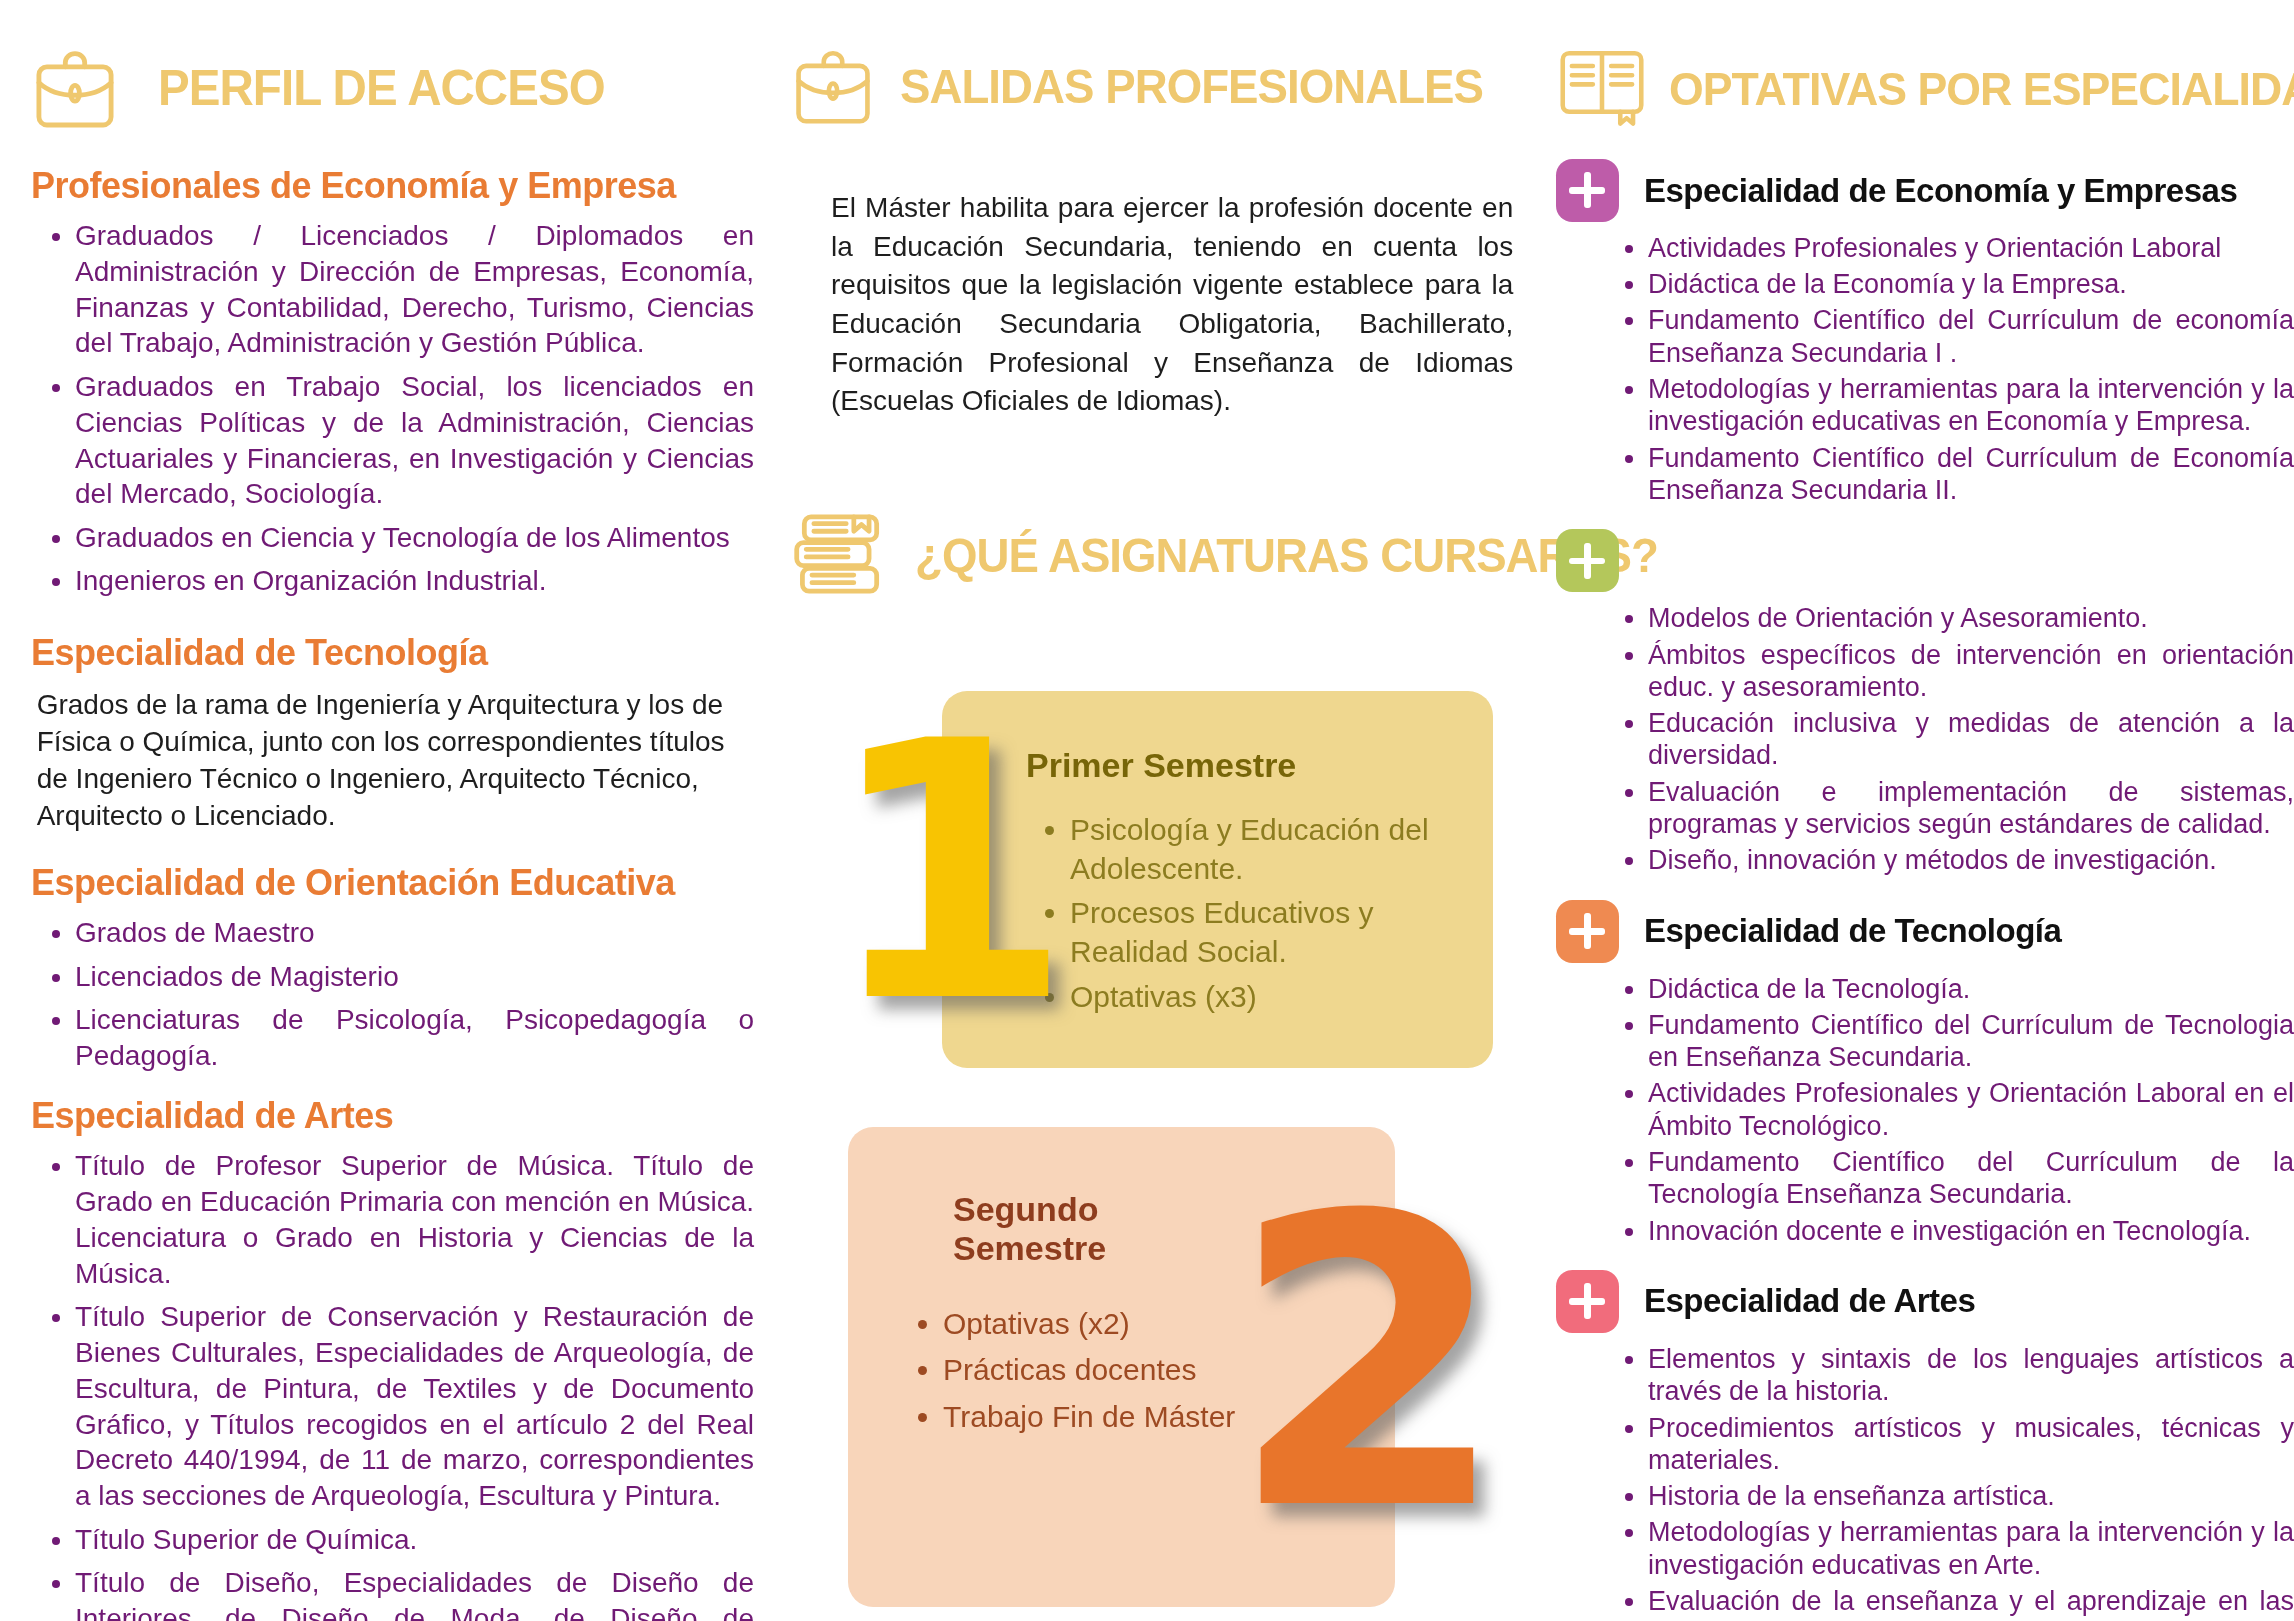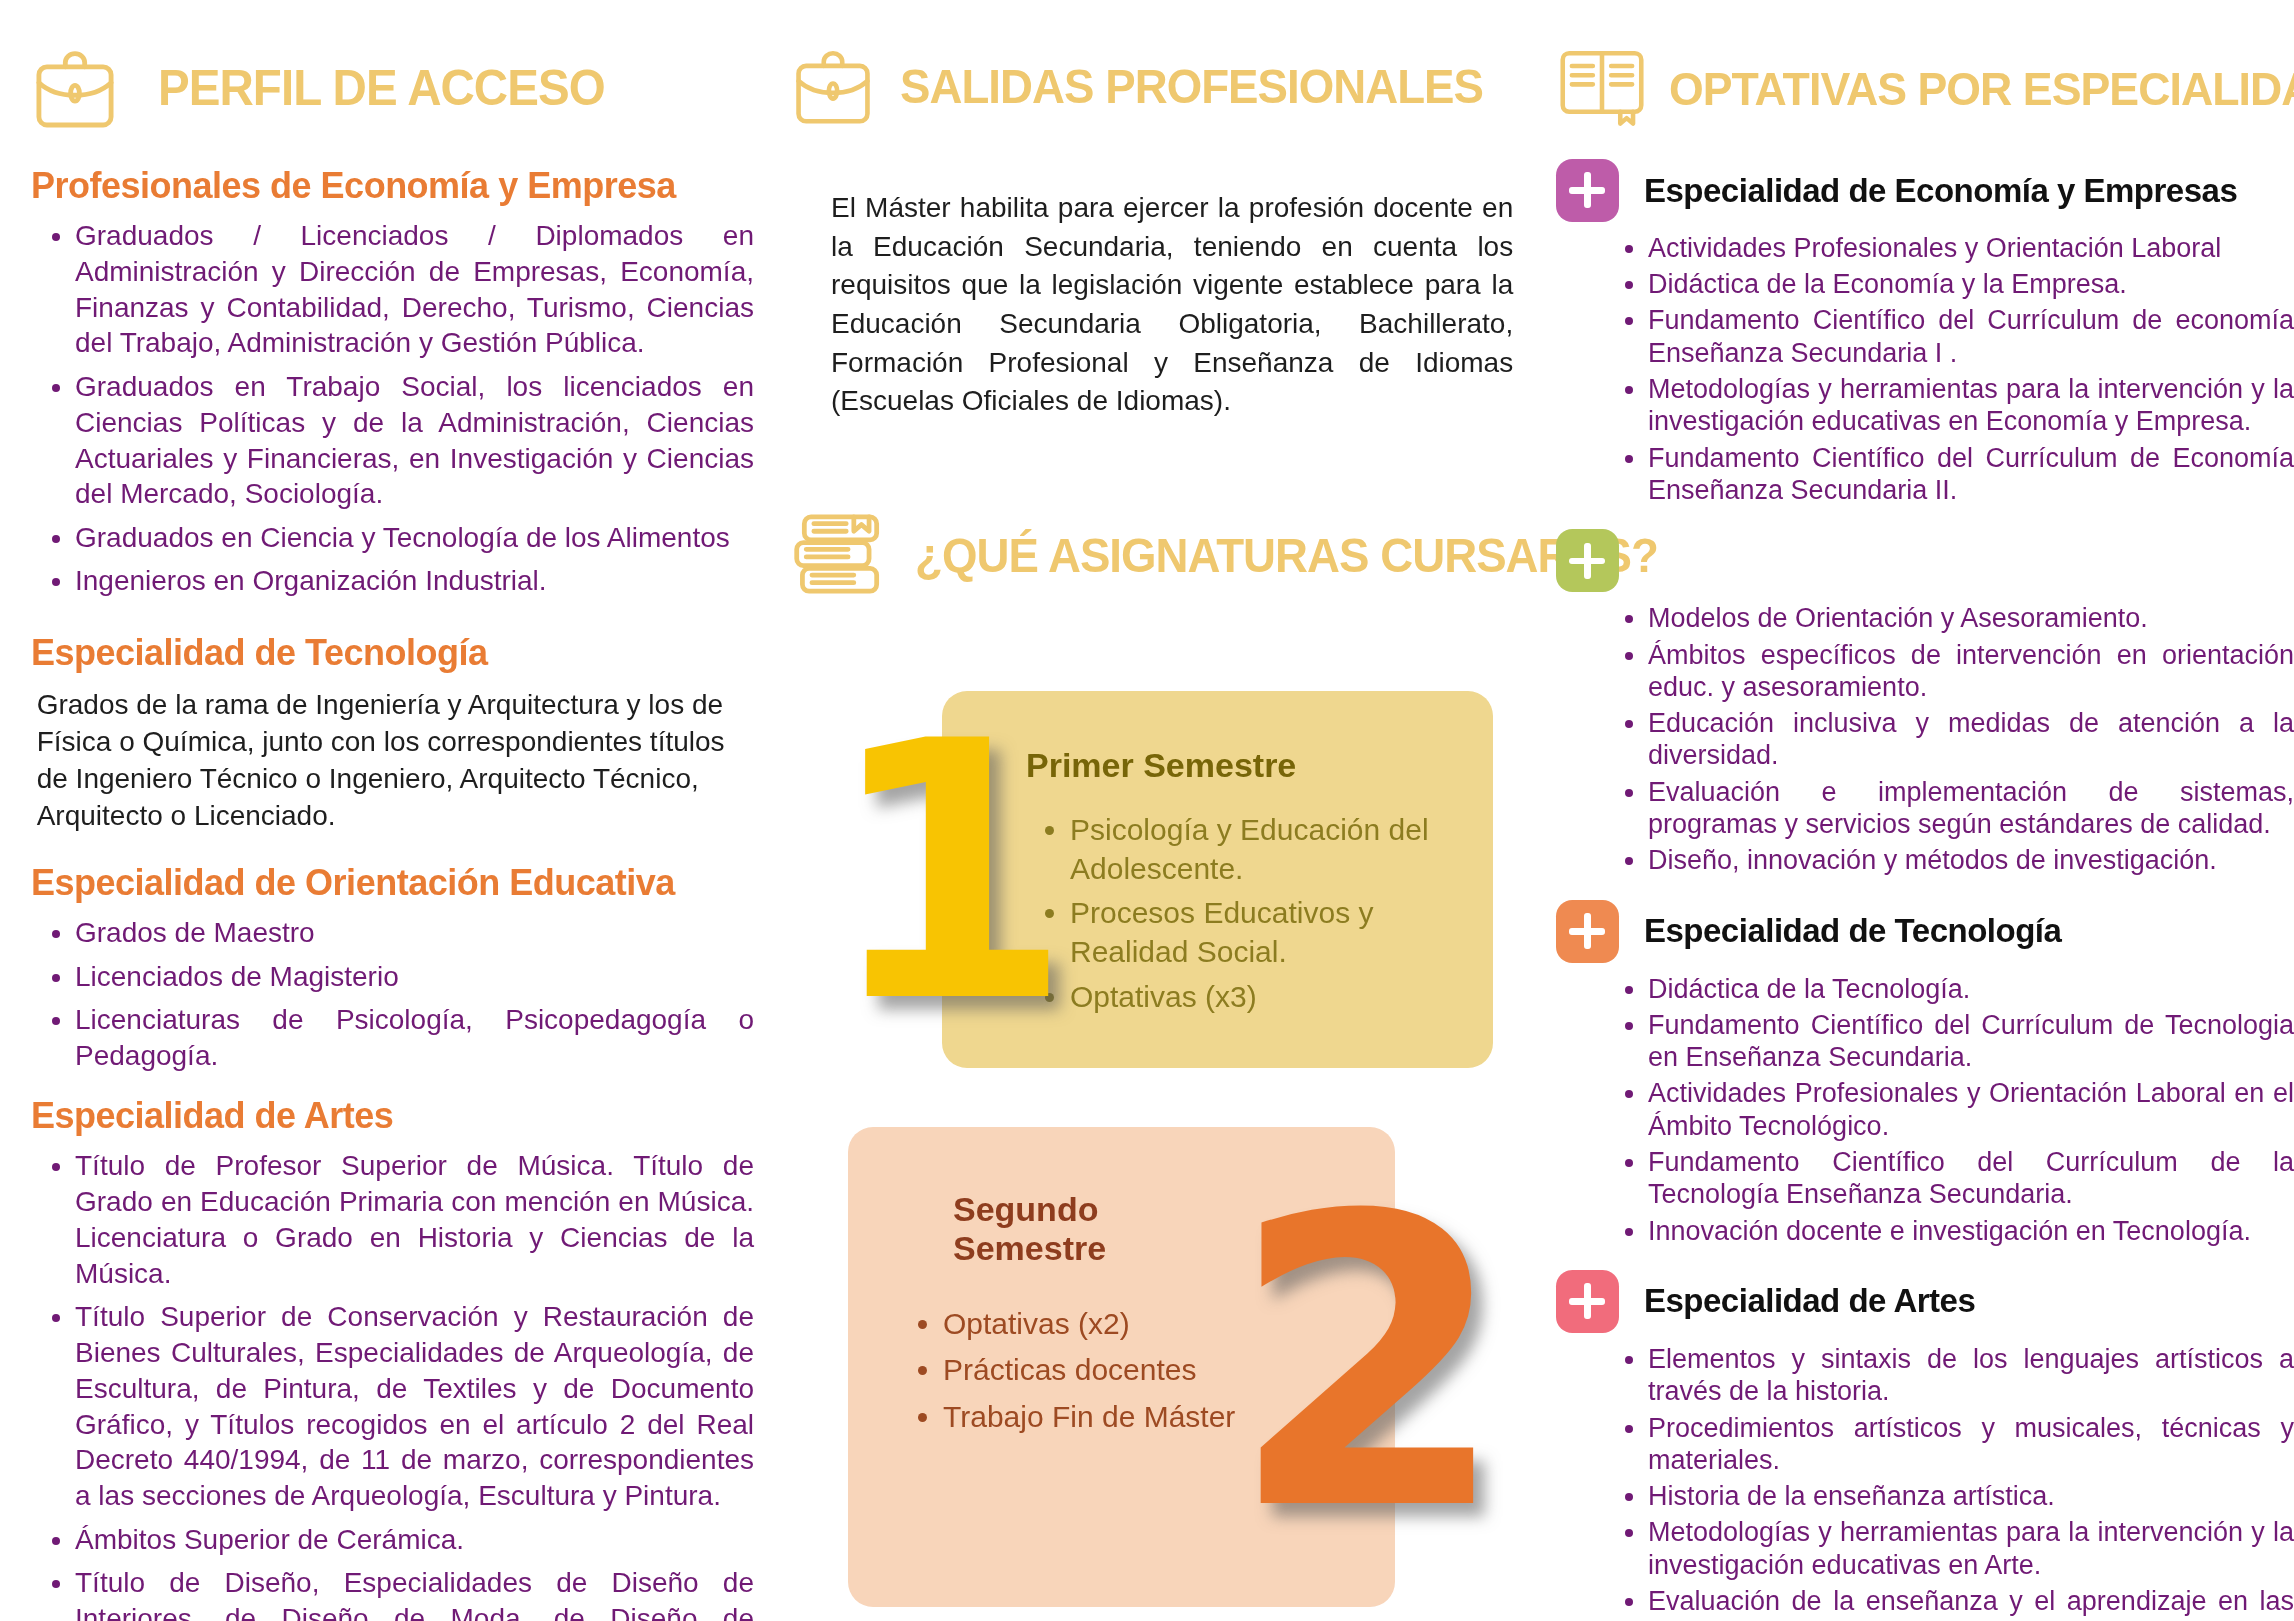--- a/index.html
+++ b/index.html
@@ -115,21 +115,21 @@
   <ul class="bullets">
     <li>Grados de Maestro</li>
     <li>Licenciados de Magisterio</li>
     <li>Licenciaturas de Psicología, Psicopedagogía o Pedagogía.</li>
   </ul>
 
   <div class="h-orange" style="margin-top:21px;">Especialidad de Artes</div>
   <ul class="bullets">
     <li>Título de Profesor Superior de Música. Título de Grado en Educación Primaria con mención en Música. Licenciatura o Grado en Historia y Ciencias de la Música.</li>
     <li>Título Superior de Conservación y Restauración de Bienes Culturales, Especialidades de Arqueología, de Escultura, de Pintura, de Textiles y de Documento Gráfico, y Títulos recogidos en el artículo 2 del Real Decreto 440/1994, de 11 de marzo, correspondientes a las secciones de Arqueología, Escultura y Pintura.</li>
-    <li>Ámbitos Superior de Cerámica.</li>
+    <li>Título Superior de Química.</li>
     <li>Título de Diseño, Especialidades de Diseño de Interiores, de Diseño de Moda, de Diseño de Productos y de Diseño Gráfico. Título Superior del Vidrio.</li>
   </ul>
 </div>
 
 <div class="col" id="col-mid">
   <div class="sec-header" style="margin-top:44px;">
     <span class="hdr-icon">
       <svg width="84" height="84" viewBox="0 0 100 100" fill="none" stroke="#EFC86F" stroke-width="5.5" stroke-linecap="round" stroke-linejoin="round">
         <path d="M39 26 v-5 a11 10 0 0 1 22 0 v5"></path>
         <rect x="9" y="26" width="82" height="66" rx="9"></rect>

